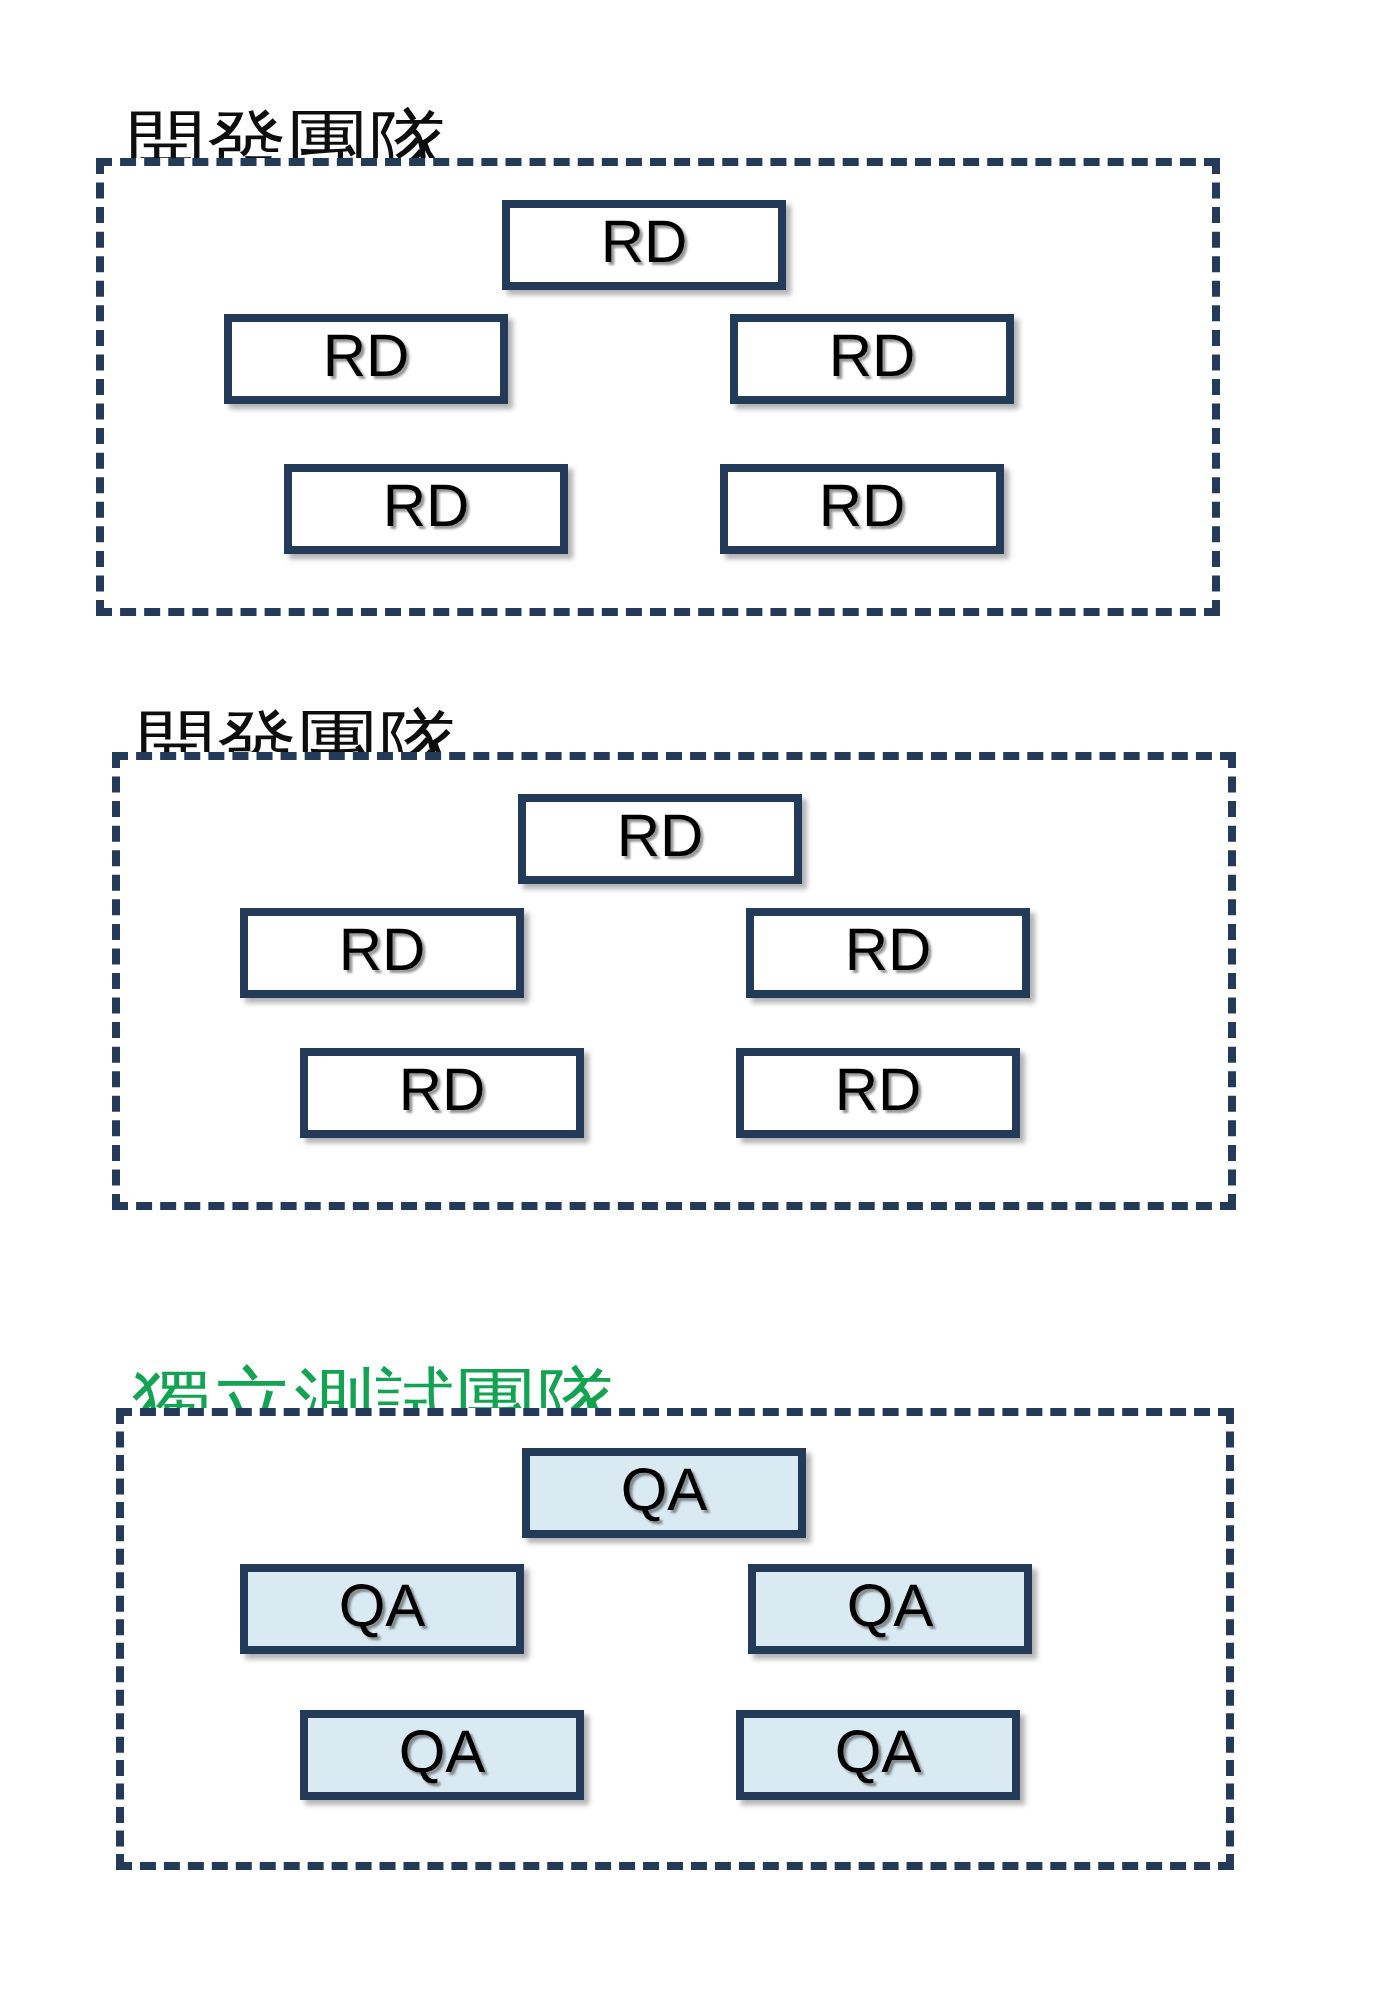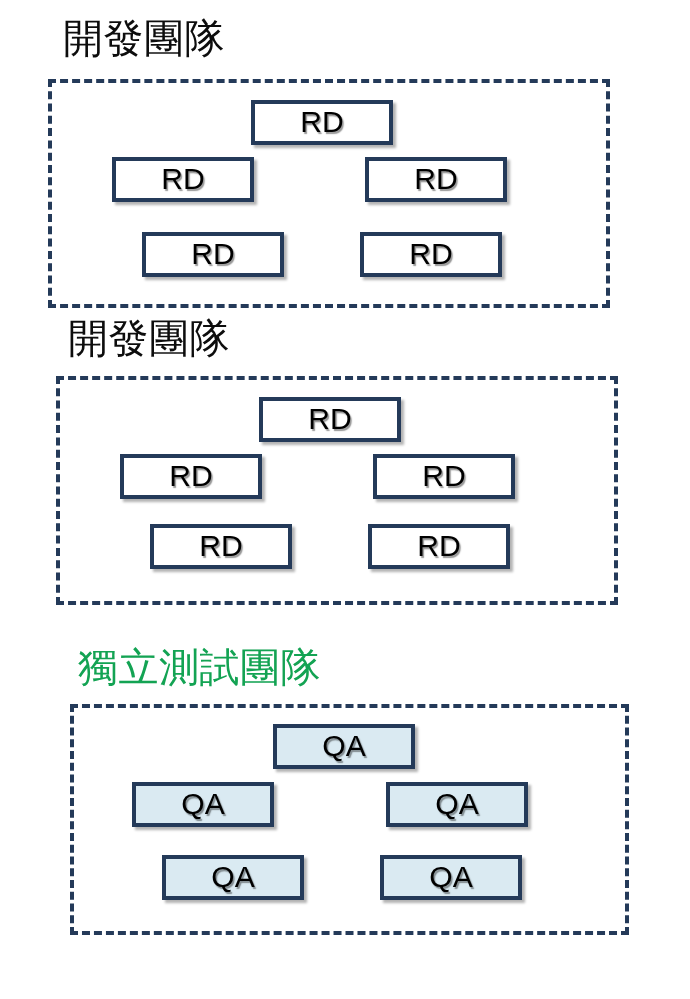--- a/index.html
+++ b/index.html
@@ -31,20 +31,21 @@
 
   
   .group-title {
     position: absolute;
     font-size: 40px;
     line-height: 48px;
     letter-spacing: 0.5px;
     white-space: nowrap;
     font-weight: 400;
     color: #0d0d0d;
+    margin-top: 36px;
   }
   .group-title.accent-green {
     color: #13a353;
   }
 
   
   .team-box {
     position: absolute;
     box-sizing: border-box;
     border: 4px dashed #243a59;
@@ -109,21 +110,21 @@
       <div class="chip" style="left: 373px; top: 454px; width: 142px; height: 45px; border-color: rgb(36, 58, 89); background: rgb(255, 255, 255);">
         <span class="chip-label">RD</span>
       </div>
       <div class="chip" style="left: 150px; top: 524px; width: 142px; height: 45px; border-color: rgb(36, 58, 89); background: rgb(255, 255, 255);">
         <span class="chip-label">RD</span>
       </div>
       <div class="chip" style="left: 368px; top: 524px; width: 142px; height: 45px; border-color: rgb(36, 58, 89); background: rgb(255, 255, 255);">
         <span class="chip-label">RD</span>
       </div>
     </div>
-    <div class="group" style="left: 12px; top: 0px; width: 566px; height: 999px; text-decoration: underline;">
+    <div class="group" style="left: 0px; top: 0px; width: 566px; height: 999px; text-decoration: underline;">
       <div class="group-title accent-green" style="left: 66px; top: 643px; color: rgb(19, 163, 83);">獨立測試團隊</div>
       <div class="team-box" style="left: 58px; top: 704px; width: 559px; height: 231px; border-color: rgb(36, 58, 89);"></div>
       <div class="chip fill-blue" style="left: 261px; top: 724px; width: 142px; height: 45px; border-color: rgb(36, 58, 89); background: rgb(218, 234, 242);">
         <span class="chip-label">QA</span>
       </div>
       <div class="chip fill-blue" style="left: 120px; top: 782px; width: 142px; height: 45px; border-color: rgb(36, 58, 89); background: rgb(218, 234, 242);">
         <span class="chip-label">QA</span>
       </div>
       <div class="chip fill-blue" style="left: 374px; top: 782px; width: 142px; height: 45px; border-color: rgb(36, 58, 89); background: rgb(218, 234, 242);">
         <span class="chip-label">QA</span>

